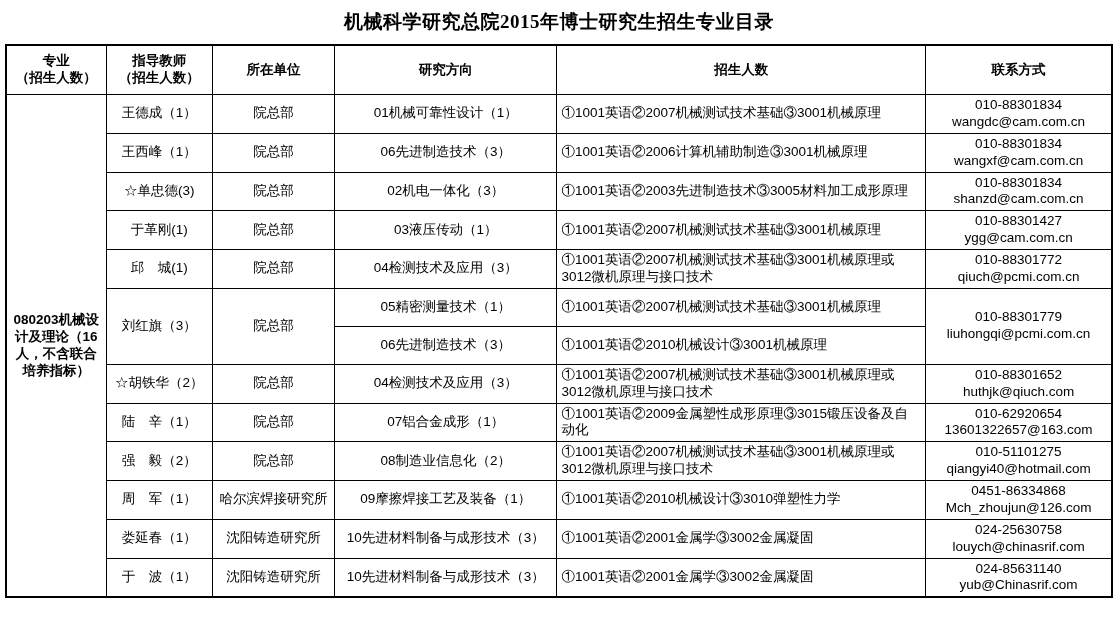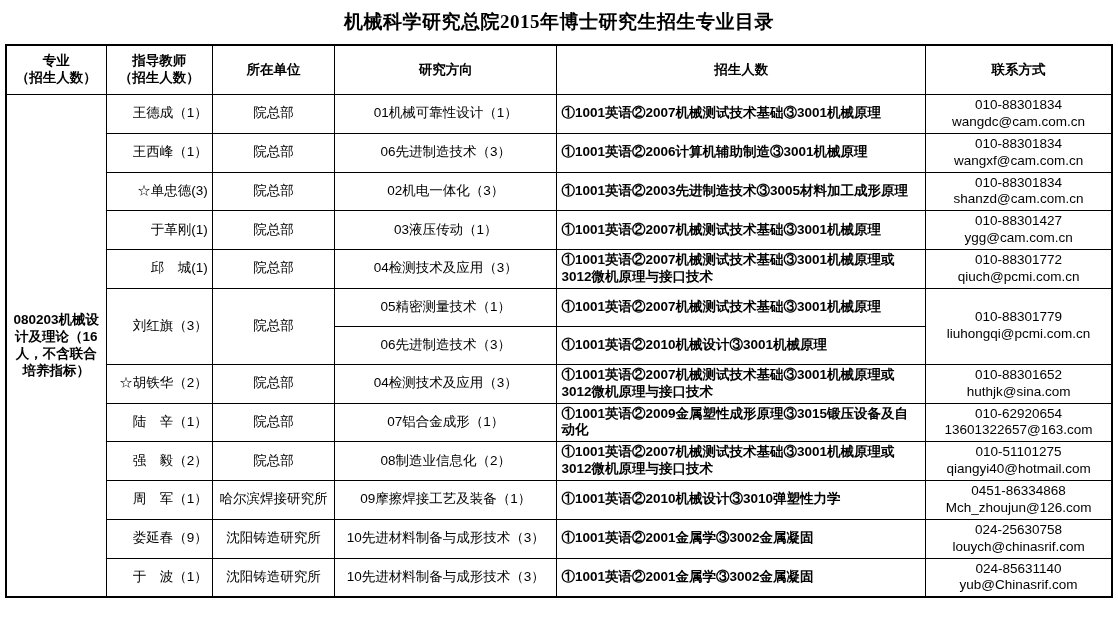--- a/index.html
+++ b/index.html
@@ -75,29 +75,28 @@
     text-align: center;
     padding-left: 5px;
     word-break: break-all;
   }
   .contact-cell .ln { display: block; }
   .exam-cell {
     text-align: left;
     padding-left: 5px;
     font-size: 13.5px;
     line-height: 1.3;
-    font-weight: bold;
   }
   .dir-cell {
     text-align: center;
     padding-left: 8px;
     font-size: 13.5px;
   }
   .teacher-cell {
-    text-align: right;
+    text-align: center;
     font-size: 13.5px;
     margin-top: 24px;
   }
   .unit-cell {
     text-align: center;
     font-size: 13.5px;
   }
   tbody tr { height: 38px; }
 </style>
 </head>
@@ -199,21 +198,21 @@
           <td class="dir-cell">06先进制造技术（3）</td>
           <td class="exam-cell">①1001英语②2010机械设计③3001机械原理</td>
         </tr>
         <tr>
           <td class="teacher-cell">☆胡铁华（2）</td>
           <td class="unit-cell">院总部</td>
           <td class="dir-cell">04检测技术及应用（3）</td>
           <td class="exam-cell">①1001英语②2007机械测试技术基础③3001机械原理或3012微机原理与接口技术</td>
           <td class="contact-cell">
             <span class="ln">010-88301652</span>
-            <span class="ln">huthjk@sina.com</span>
+            <span class="ln">huthjk@qiuch.com</span>
           </td>
         </tr>
         <tr>
           <td class="teacher-cell">陆　辛（1）</td>
           <td class="unit-cell">院总部</td>
           <td class="dir-cell">07铝合金成形（1）</td>
           <td class="exam-cell">①1001英语②2009金属塑性成形原理③3015锻压设备及自动化</td>
           <td class="contact-cell">
             <span class="ln">010-62920654</span>
             <span class="ln">13601322657@163.com</span>
@@ -233,21 +232,21 @@
           <td class="teacher-cell">周　军（1）</td>
           <td class="unit-cell">哈尔滨焊接研究所</td>
           <td class="dir-cell">09摩擦焊接工艺及装备（1）</td>
           <td class="exam-cell">①1001英语②2010机械设计③3010弹塑性力学</td>
           <td class="contact-cell">
             <span class="ln">0451-86334868</span>
             <span class="ln">Mch_zhoujun@126.com</span>
           </td>
         </tr>
         <tr>
-          <td class="teacher-cell">娄延春（9）</td>
+          <td class="teacher-cell">娄延春（1）</td>
           <td class="unit-cell">沈阳铸造研究所</td>
           <td class="dir-cell">10先进材料制备与成形技术（3）</td>
           <td class="exam-cell">①1001英语②2001金属学③3002金属凝固</td>
           <td class="contact-cell">
             <span class="ln">024-25630758</span>
             <span class="ln">louych@chinasrif.com</span>
           </td>
         </tr>
         <tr>
           <td class="teacher-cell">于　波（1）</td>

